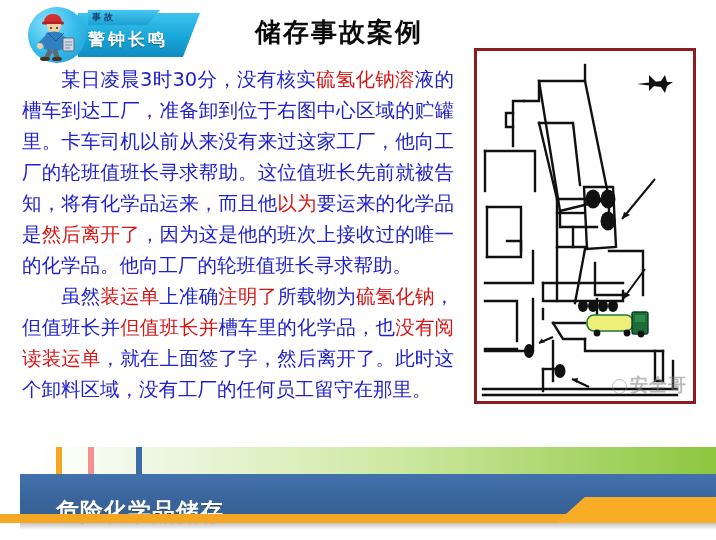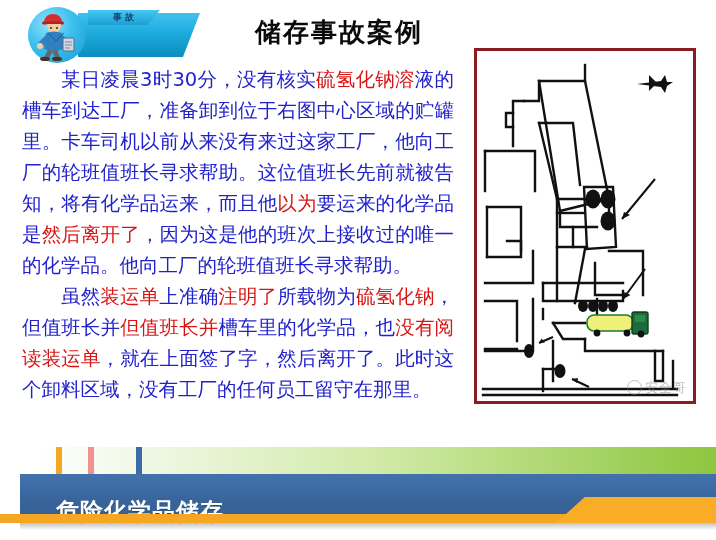--- a/index.html
+++ b/index.html
@@ -20,21 +20,21 @@
     clip-path:polygon(0 0, 100% 0, 86% 100%, 0 100%);
   }
   #badge .ribbon-small {
     position:absolute; left:60px; top:3px; width:72px; height:15px;
     background:linear-gradient(180deg,#45c8f2 0%,#1b9fd2 100%);
     clip-path:polygon(0 0, 100% 0, 82% 100%, 0 100%);
   }
   #badge .lbl-small {
     position:absolute; left:64px; top:3px; width:66px; height:26px;
     font-size:9px; font-weight:bold; color:#1b3f6b; letter-spacing:3px;
-    line-height:14px; text-align:center;
+    line-height:14px; text-align:left;
   }
   #badge .lbl-big {
     position:absolute; left:60px; top:20px; width:112px; height:26px;
     font-size:17px; font-weight:bold; color:#ffffff; letter-spacing:3px;
     line-height:26px; text-shadow:0 1px 1px rgba(0,0,0,.35);
   }
   #badge .circle {
     position:absolute; left:0px; top:0px; width:58px; height:56px; border-radius:50%;
     background:radial-gradient(circle at 35% 30%,#8fe0fa 0%,#3cc0ee 45%,#1899cf 100%);
   }
@@ -59,21 +59,21 @@
   #body-text .r { color:#d81515;margin-top:46px; }
 
   
   #diagram {
     position:absolute; left:474px; top:48px; width:222px; height:356px;
     border:3px solid #8b1d22; background:#ffffff;
   }
   #diagram svg { display:block; }
   #watermark {
     position:absolute; right:6px; bottom:4px;
-    font-size:13px; font-weight:normal; color:rgba(130,130,130,.55);
+    font-size:18px; font-weight:bold; color:rgba(130,130,130,.55);
     letter-spacing:1px; white-space:nowrap;
     font-family:"DejaVu Sans",sans-serif;
     text-align:center;
   }
   #watermark .wm-dot {
     display:inline-block; width:15px; height:15px; border-radius:50%;
     border:1.5px solid rgba(130,130,130,.5); vertical-align:-3px; margin-right:3px;
   }
 
   
@@ -111,20 +111,21 @@
     background:linear-gradient(180deg,rgba(120,120,120,.45),rgba(255,255,255,0));
   }
 </style>
 </head>
 <body>
 
 <div id="badge">
   <div class="ribbon"></div>
   <div class="ribbon-small"></div>
   <div class="lbl-small">事故</div>
+  <div class="lbl-big">警钟长鸣</div>
   <div class="circle"></div>
   <svg class="worker" width="50" height="52" viewBox="0 0 50 52">
 
     <path d="M12 13 q1-8 9-8 q8 0 9 8 z" fill="#d42f2f"></path>
     <rect x="10" y="12.5" width="22" height="3" rx="1.5" fill="#b32222"></rect>
 
     <path d="M15 15 q0 9 7 9 q7 0 7-9 z" fill="#f3cfa4"></path>
     <circle cx="19" cy="19" r="1.1" fill="#4a3322"></circle>
     <circle cx="25" cy="19" r="1.1" fill="#4a3322"></circle>
 

